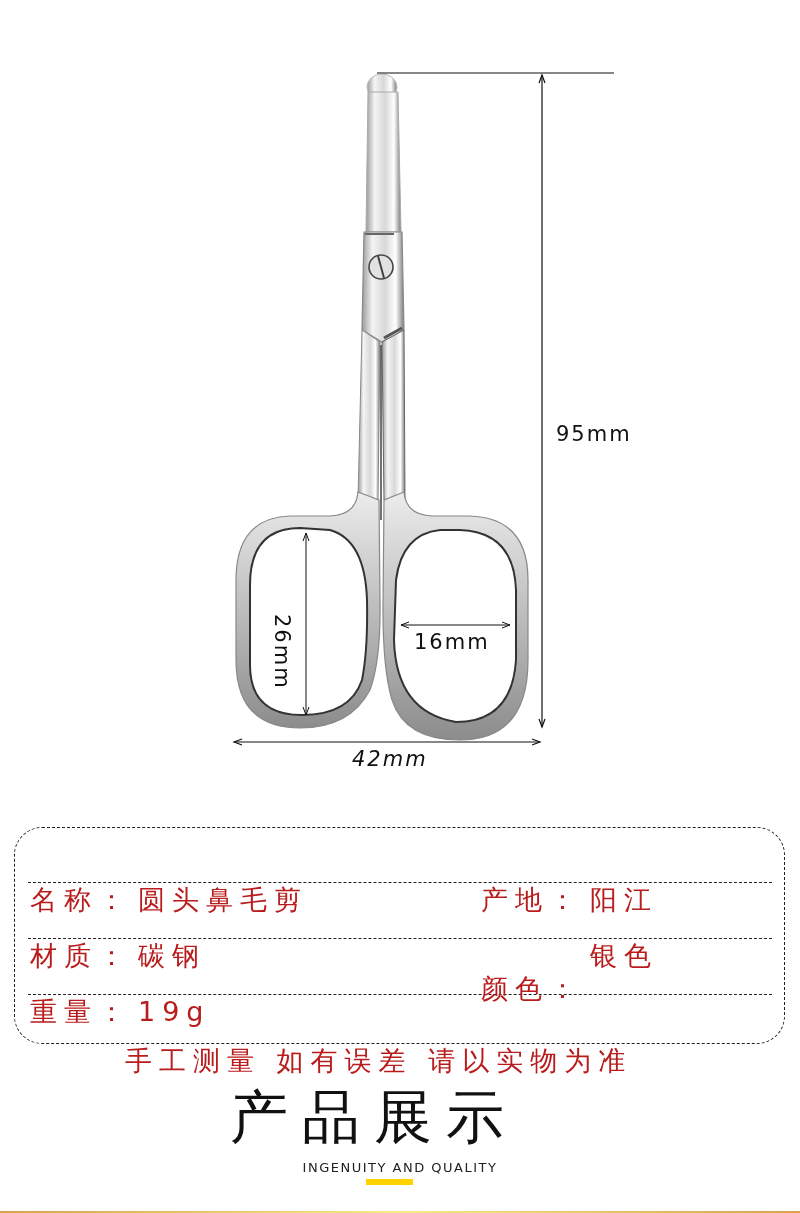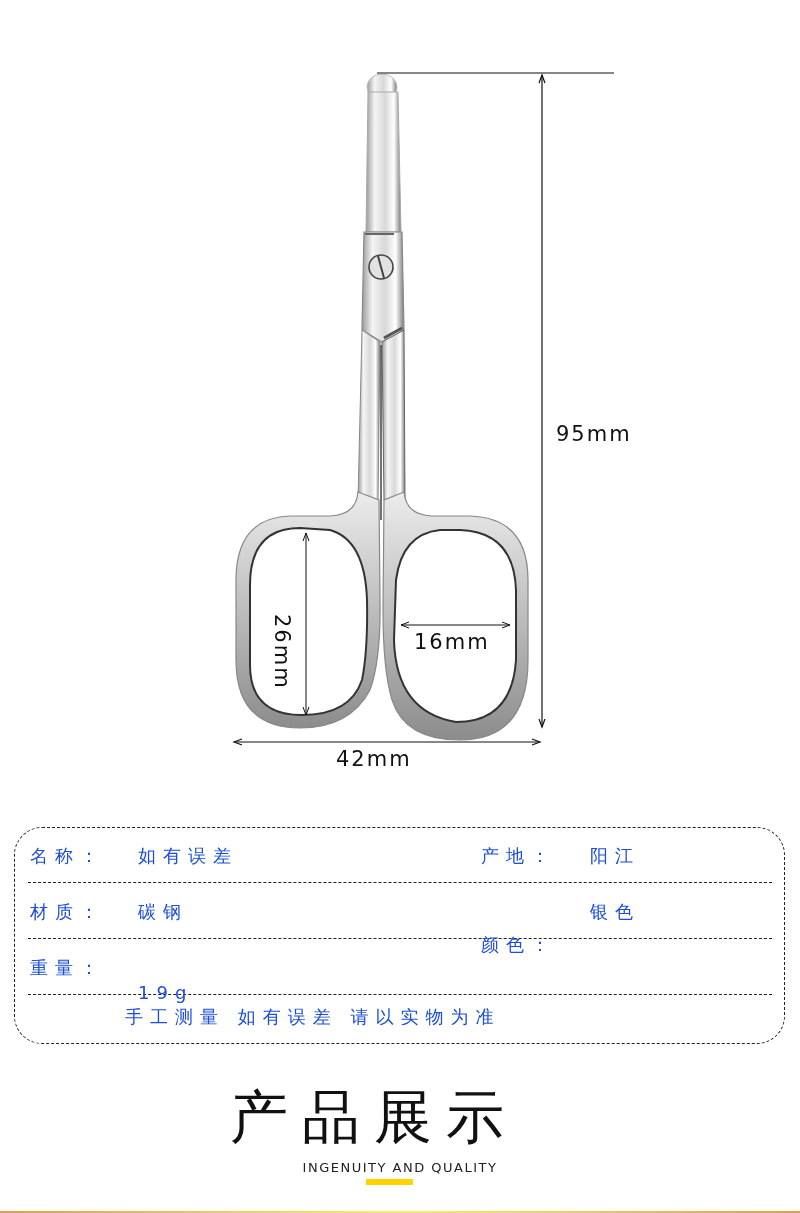--- a/index.html
+++ b/index.html
@@ -6,22 +6,22 @@
   body { width: 800px; height: 1213px; position: relative; overflow: hidden;
          font-family: "DejaVu Sans", "Liberation Sans", sans-serif; color: #111; }
   .abs { position: absolute; }
   .dim-label { font-size: 21px; letter-spacing: 2px; color: #111; }
   .spec-box {
     position: absolute; left: 14px; top: 827px; width: 771px; height: 217px;
     border: 1.5px dashed #222; border-radius: 28px; box-sizing: border-box;
   }
   .spec-row { position: absolute; left: 14px; right: 14px; height: 0;
               border-top: 1.5px dashed #222; }
-  .spec-text { position: absolute; font-size: 18px; letter-spacing: 7px; color: #1d4ed8;
-               white-space: nowrap; line-height: 1; }
+  .spec-text { position: absolute; font-size: 27px; letter-spacing: 7px; color: #b91c1c;
+               white-space: nowrap; line-height: 1; margin-top: 39px; }
   .title { position: absolute; left: 0; width: 748px; top: 1088px; text-align: center;
            font-size: 58px; letter-spacing: 14px; color: #111; line-height: 1; }
   .subtitle { position: absolute; left: 0; width: 800px; top: 1160px; text-align: center;
               font-size: 13px; letter-spacing: 1.5px; color: #222; }
   .accent-bar { position: absolute; left: 366px; top: 1179px; width: 47px; height: 6px; }
   .bottom-line { position: absolute; left: 0; top: 1211px; width: 800px; height: 2px; }
 </style>
 </head>
 <body>
 
@@ -76,41 +76,41 @@
     <line x1="306" y1="533" x2="306" y2="715" stroke="#111" stroke-width="1"></line>
     <path d="M303 541 L306 533 L309 541" fill="none" stroke="#111" stroke-width="1"></path>
     <path d="M303 707 L306 715 L309 707" fill="none" stroke="#111" stroke-width="1"></path>
 
     <line x1="401" y1="625" x2="510" y2="625" stroke="#111" stroke-width="1"></line>
     <path d="M409 622 L401 625 L409 628" fill="none" stroke="#111" stroke-width="1"></path>
     <path d="M502 622 L510 625 L502 628" fill="none" stroke="#111" stroke-width="1"></path>
   </svg>
 
   <div class="abs dim-label" style="left:556px;top:422px;">95mm</div>
-  <div class="abs dim-label" style="left:336px;top:747px;">42mm</div>
+  <div class="abs dim-label" style="left:352px;top:747px;font-style:italic;">42mm</div>
   <div class="abs dim-label" style="left:294px;top:614px;transform:rotate(90deg);transform-origin:left top;">26mm</div>
   <div class="abs dim-label" style="left:414px;top:630px;">16mm</div>
 </div>
 
 <div class="spec-box"></div>
 <div class="spec-row" style="top:882px;left:28px;right:28px;"></div>
 <div class="spec-row" style="top:938px;left:28px;right:28px;"></div>
 <div class="spec-row" style="top:994px;left:28px;right:28px;"></div>
 
 <div class="spec-text" style="left:30px;top:847px;">名称：</div>
-<div class="spec-text" style="left:138px;top:847px;">如有误差</div>
+<div class="spec-text" style="left:138px;top:847px;">圆头鼻毛剪</div>
 <div class="spec-text" style="left:481px;top:847px;text-align:right;">产地：</div>
 <div class="spec-text" style="left:590px;top:847px;">阳江</div>
 
 <div class="spec-text" style="left:30px;top:903px;">材质：</div>
 <div class="spec-text" style="left:138px;top:903px;">碳钢</div>
 <div class="spec-text" style="left:481px;top:936px;">颜色：</div>
 <div class="spec-text" style="left:590px;top:903px;">银色</div>
 
 <div class="spec-text" style="left:30px;top:959px;">重量：</div>
-<div class="spec-text" style="left:138px;top:984px;">19g</div>
+<div class="spec-text" style="left:138px;top:959px;">19g</div>
 
 <div class="spec-text" style="left:125px;top:1008px;text-align:right;">手工测量 如有误差 请以实物为准</div>
 
 <div class="title">产品展示</div>
 <div class="subtitle">INGENUITY AND QUALITY</div>
 <div class="accent-bar" style="background:#ffd200;"></div>
 <div class="bottom-line" style="background:linear-gradient(90deg,#d9a050 0%,#f7ec80 50%,#d9a050 100%);"></div>
 
 </body></html>

